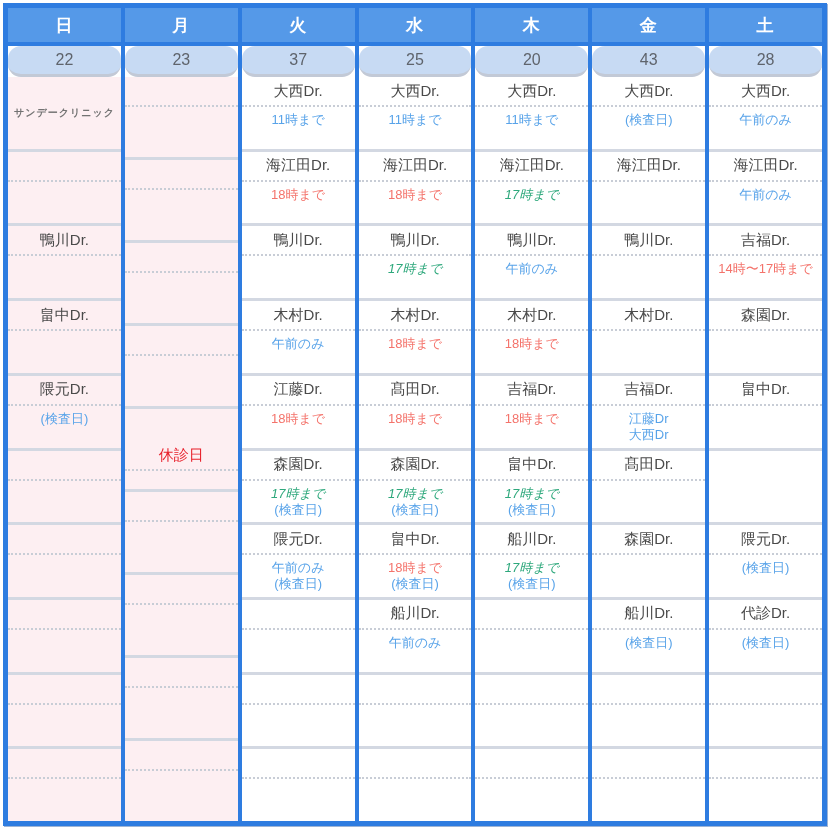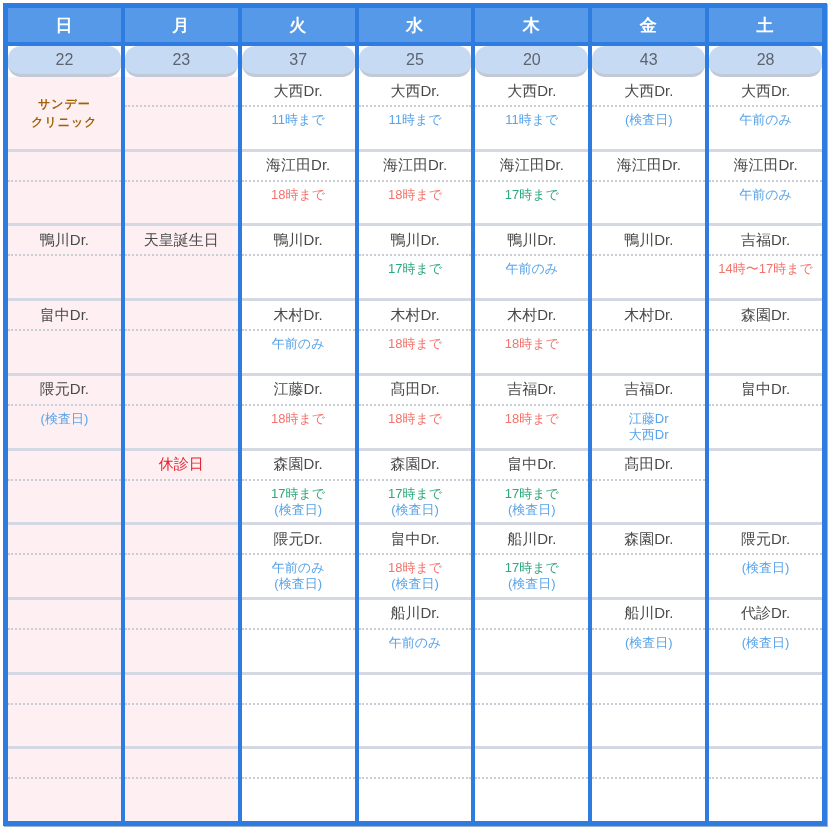--- a/index.html
+++ b/index.html
@@ -67,46 +67,46 @@
   .slot-name {
     flex: 0 0 28px;
     border-bottom: 2px dotted #c8cdd6;
     display: flex;
     align-items: center;
     justify-content: center;
     font-size: 15px;
     color: #4a4a4a;
     white-space: nowrap;
   }
-  .slot-name.red { color: #e8212c; }
+  .slot-name.red { color: #e8212c; margin-top: 32px; }
   .slot-time {
     flex: 1 1 0;
     padding-top: 5px;
     display: flex;
     flex-direction: column;
     align-items: center;
     font-size: 13px;
     line-height: 1.25;
     white-space: nowrap;
   }
   .slot-span {
     flex: 1 1 0;
     display: flex;
-    flex-direction: column;
+    flex-direction: row;
     align-items: center;
     justify-content: center;
-    font-size: 12px;
+    font-size: 10px;
     font-weight: bold;
-    color: #a16207;
+    color: #737373;
     line-height: 1.5;
     letter-spacing: 1px;
   }
   .t-blue  { color: #58a3e9; }
   .t-red   { color: #f4736b; }
-  .t-green { color: #2ea87c; }
+  .t-green { color: #2ea87c; font-style: italic; }
 </style>
 </head>
 <body>
 
 <div class="calendar-wrap" id="calendar-root">
     <div class="col pink">
       <div class="day-head">日</div>
       <div class="date-cell">22</div>
       <div class="cell">
         <div class="slot-span">
@@ -158,24 +158,20 @@
       <div class="date-cell">23</div>
       <div class="cell">
         <div class="slot-name"></div>
         <div class="slot-time"></div>
       </div>
       <div class="cell">
         <div class="slot-name"></div>
         <div class="slot-time"></div>
       </div>
       <div class="cell">
-        <div class="slot-name">天皇誕生日</div>
-        <div class="slot-time"></div>
-      </div>
-      <div class="cell">
         <div class="slot-name"></div>
         <div class="slot-time"></div>
       </div>
       <div class="cell">
         <div class="slot-name"></div>
         <div class="slot-time"></div>
       </div>
       <div class="cell">
         <div class="slot-name red">休診日</div>
         <div class="slot-time"></div>

